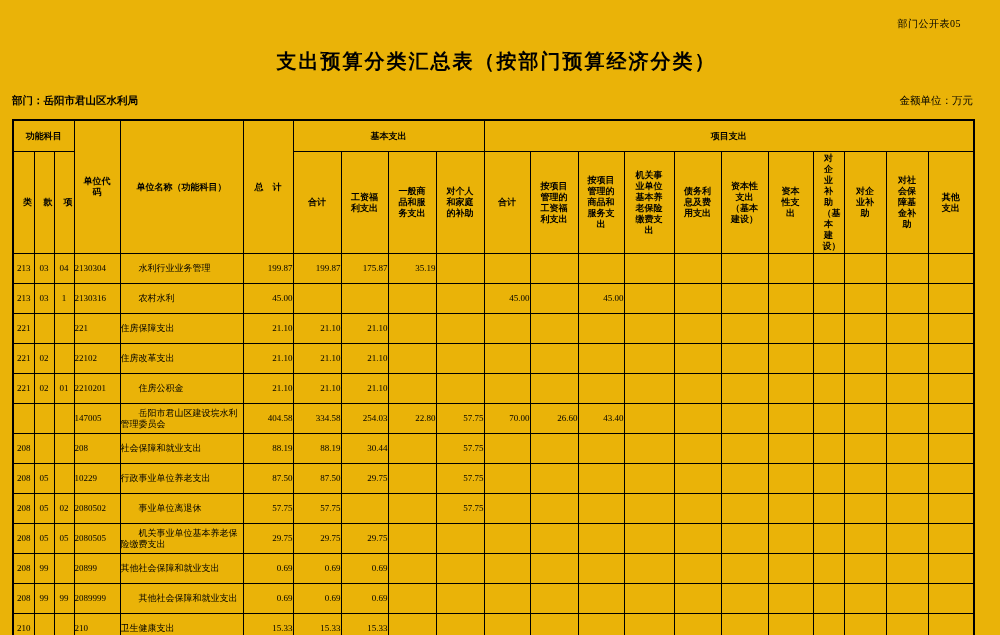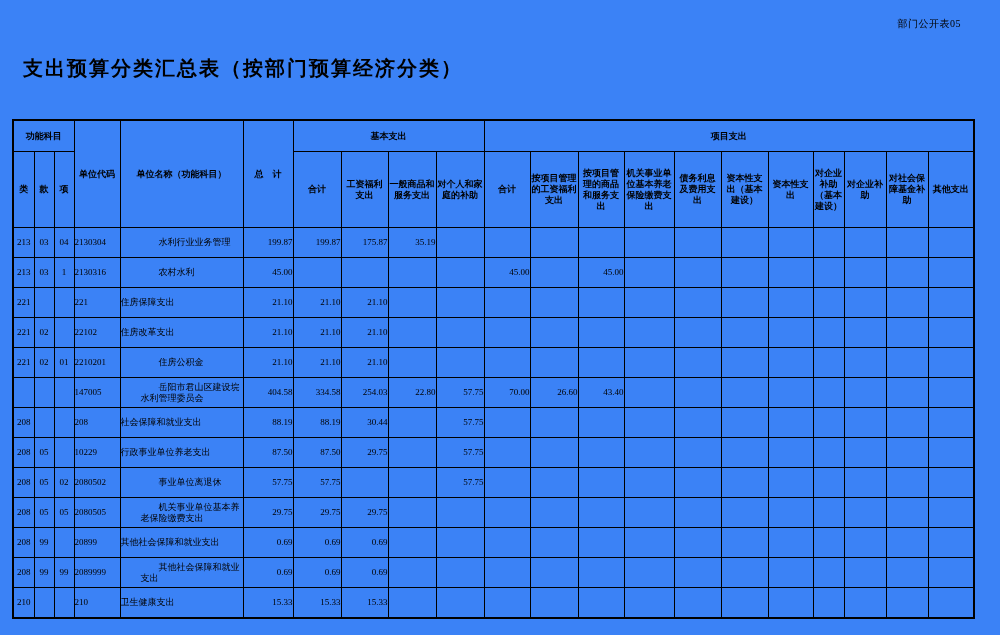--- a/index.html
+++ b/index.html
@@ -1,63 +1,67 @@
 <!DOCTYPE html>
 <html><head>
 <meta charset="utf-8">
 <style>
   html,body{margin:0;padding:0;background:#fff;}
   .page{
-    position:relative;width:1000px;height:635px;background:#3b82f6;
+    position:relative;width:1000px;height:635px;background:#eab308;
     font-family:"Liberation Serif","DejaVu Serif",serif;color:#000;overflow:hidden;
   }
   .doc-code{
     position:absolute;top:17px;left:12px;width:949px;text-align:right;
     font-size:10px;letter-spacing:.5px;
   }
   .title{
-    position:absolute;top:44px;left:12px;width:961px;margin:11px;text-align:left;
+    position:absolute;top:44px;left:12px;width:961px;margin:4px;text-align:center;
     font-size:20px;font-weight:bold;letter-spacing:2px;
     font-family:Liberation Serif, serif;
   }
   .meta-row{
     position:absolute;top:94px;left:12px;width:961px;height:14px;font-size:10.5px;
   }
   .meta-dept{float:left;font-weight:bold;}
   .meta-unit{float:right;font-weight:normal;}
   table.budget{
     position:absolute;top:119px;left:12px;width:961px;
     border-collapse:collapse;table-layout:fixed;
     border:2px solid #000;
   }
   table.budget th,table.budget td{
     border:1px solid #000;padding:0;overflow:hidden;
     font-size:9px;line-height:11px;vertical-align:middle;color:#000;
     word-break:break-all;
   }
-  table.budget th{font-weight:bold;text-align:center;padding:1px 1px;}
+  table.budget th{font-weight:bold;text-align:center;padding:1px 9px;}
   tr.hrow-group th{height:28px;}
   tr.hrow-detail th{height:73px;}
   tbody tr{height:30px;margin-left:45px;}
   td.fc{text-align:center;}
   td.code{text-align:left;padding-left:2px;}
   td.name{text-align:left;padding:1px 2px;}
-  td.name.indent{text-indent:2em;padding-left:20px;}
+  td.name.indent{text-indent:2em;}
   td.num{text-align:right;padding-right:3px;}
   thead th{border-bottom-width:1px;}
 </style>
 </head>
 <body>
 
 <div class="page">
 
   <div class="doc-code">部门公开表05</div>
 
   <h1 class="title">支出预算分类汇总表（按部门预算经济分类）</h1>
 
+  <div class="meta-row">
+    <span class="meta-dept">部门：岳阳市君山区水利局</span>
+    <span class="meta-unit">金额单位：万元</span>
+  </div>
 
   <table class="budget">
     <colgroup>
       <col style="width:21px">
         <col style="width:20px">
         <col style="width:20px">
       <col style="width:46px">
         <col style="width:123px">
         <col style="width:50px">
       <col style="width:48px">

